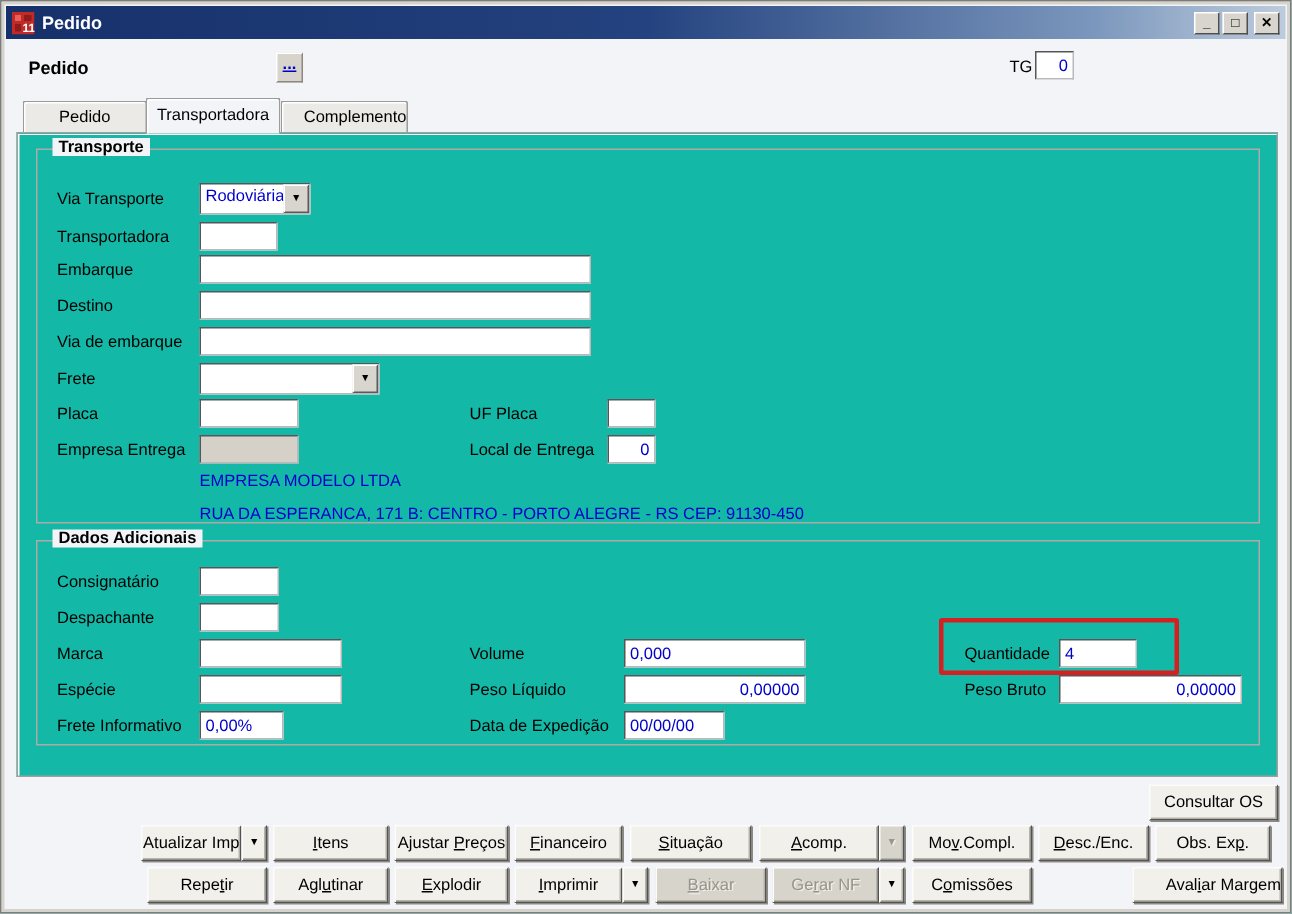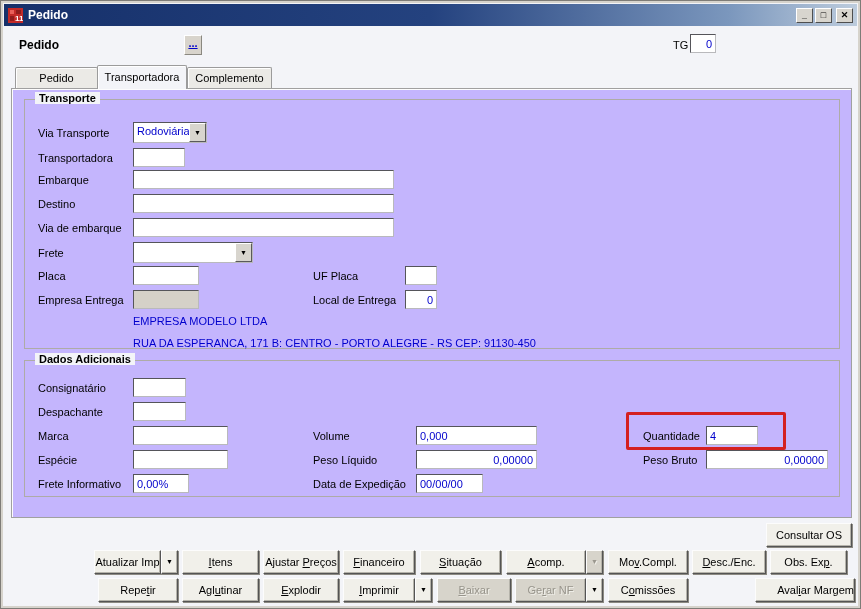--- a/index.html
+++ b/index.html
@@ -42,21 +42,21 @@
   
   .tab{
     position:absolute;height:22px;background:#ebeae6;
     border:1px solid #9b9b9b;border-bottom:none;border-radius:2px 2px 0 0;
     box-shadow:inset 1px 1px 0 #ffffff;
     text-align:center;line-height:21px;cursor:pointer;z-index:1;
   }
   .tab.active{background:#f3f4f8;height:24px;top:64px;z-index:3;line-height:23px;}
   .tabpanel{
     position:absolute;left:10px;top:87px;width:841px;height:430px;
-    background:#c4b5fd;border:1px solid #a0a0a0;
+    background:#14b8a6;border:1px solid #a0a0a0;
     box-shadow:inset 1px 1px 0 #fdfdfd;z-index:2;
   }
   
   .groupbox{position:absolute;border:1px solid #aeaba6;}
   .groupbox>.gb-title{
     position:absolute;top:-8px;left:10px;padding:0 4px;background:#f3f4f8;
     font-weight:bold;white-space:nowrap;
   }
   .blue-text{position:absolute;color:var(--value-text,#0000cc);white-space:nowrap;}
   
@@ -107,21 +107,21 @@
     <div class="win-btn close">✕</div>
   </div>
 
   <span class="lbl bold" style="left:18px;top:37px;font-size:12px;">Pedido</span>
   <div class="browse-btn" style="left:183px;top:34px;width:18px;height:20px;">...</div>
   <span class="lbl" style="left:672px;top:38px;">TG</span>
   <input class="field right" style="left: 689px; top: 33px; width: 26px; height: 19px;" value="0">
 
   <div class="tab" style="left:14px;top:66px;width:83px;">Pedido</div>
   <div class="tab active" style="left:96px;width:90px;">Transportadora</div>
-  <div class="tab" style="left:186px;top:66px;width:85px;">Complemento</div>
+  <div class="tab" style="left:186px;top:66px;width:85px;text-align:right;">Complemento</div>
 
   <div class="tabpanel">
 
     <div class="groupbox" style="left:12px;top:10px;width:816px;height:250px;">
       <span class="gb-title">Transporte</span>
 
       <span class="lbl" style="left:13px;top:27px;">Via Transporte</span>
       <div class="combo" style="left:108px;top:22px;width:74px;height:21px;">
         <span class="combo-text">Rodoviária</span>
         <span class="combo-btn">▼</span>

